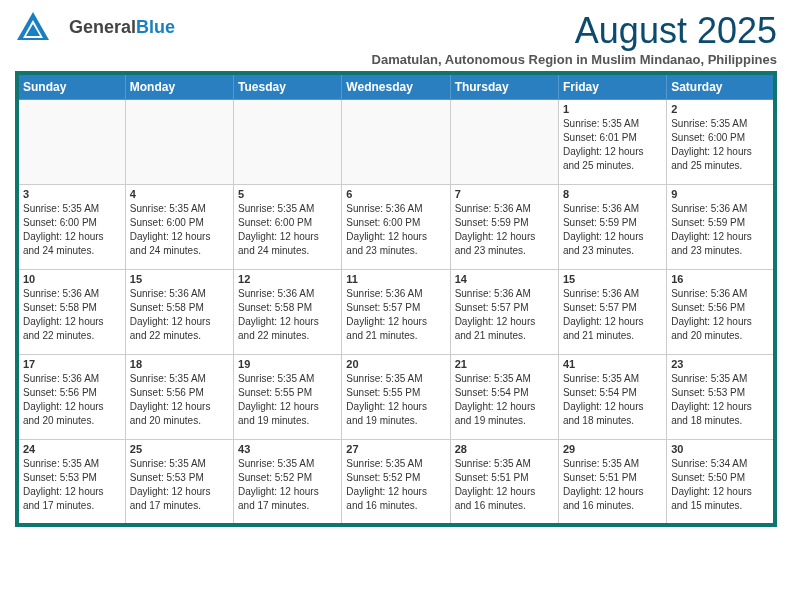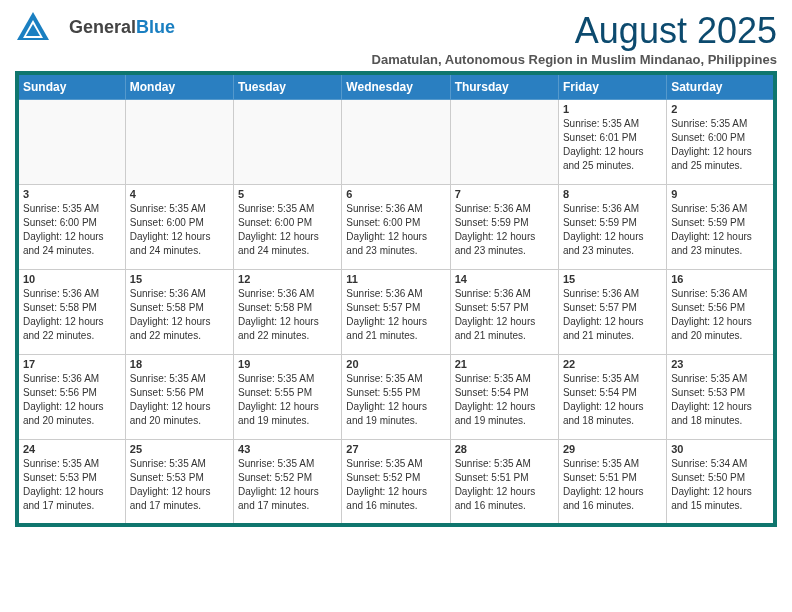--- a/index.html
+++ b/index.html
@@ -248,21 +248,21 @@
 Sunset: 5:55 PM
 Daylight: 12 hours and 19 minutes.</div>
         </td>
         <td>
           <span class="day-number">21</span>
           <div class="day-info">Sunrise: 5:35 AM
 Sunset: 5:54 PM
 Daylight: 12 hours and 19 minutes.</div>
         </td>
         <td>
-          <span class="day-number">22</span>
+          <span class="day-number">41</span>
           <div class="day-info">Sunrise: 5:35 AM
 Sunset: 5:54 PM
 Daylight: 12 hours and 18 minutes.</div>
         </td>
         <td>
           <span class="day-number">23</span>
           <div class="day-info">Sunrise: 5:35 AM
 Sunset: 5:53 PM
 Daylight: 12 hours and 18 minutes.</div>
         </td>

